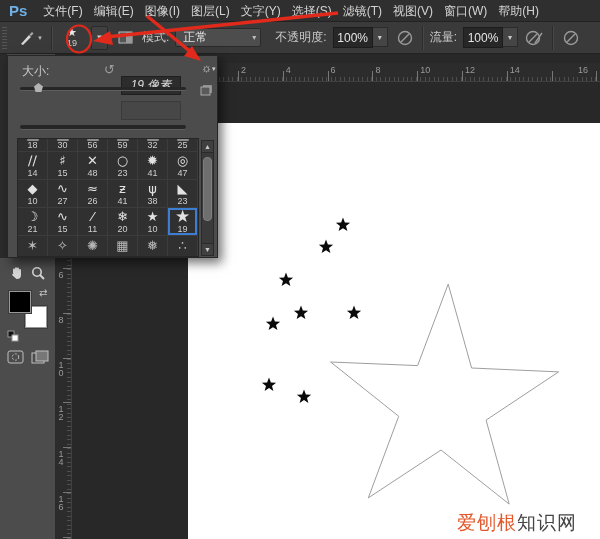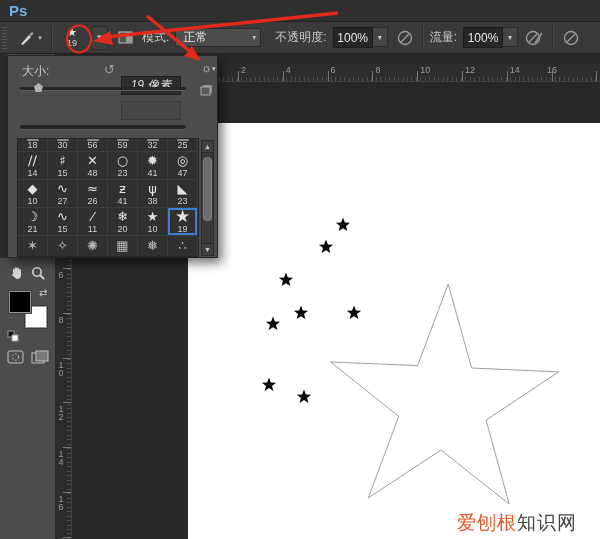--- a/index.html
+++ b/index.html
@@ -89,20 +89,21 @@
   .annot{left:0;top:0;width:600px;height:539px;z-index:60;pointer-events:none;}
   svg{display:block;}
 </style>
 </head>
 <body>
 
 <div class="screen">
 
   <div class="abs menubar">
     <span class="ps-logo">Ps</span>
+    <span id="menu-items"><span class="menu-item">文件(F)</span><span class="menu-item">编辑(E)</span><span class="menu-item">图像(I)</span><span class="menu-item">图层(L)</span><span class="menu-item">文字(Y)</span><span class="menu-item">选择(S)</span><span class="menu-item">滤镜(T)</span><span class="menu-item">视图(V)</span><span class="menu-item">窗口(W)</span><span class="menu-item">帮助(H)</span></span>
   </div>
 
   <div class="abs optionsbar">
     <div class="grip"></div>
     <div class="tool-btn">
       <svg width="18" height="18" viewBox="0 0 18 18">
         <path d="M3 15 L11 6 L13 8 L5 16 Z" fill="#d8d8d8"></path>
         <path d="M11.5 5.5 L14 3 L15.5 4.5 L13 7 Z" fill="#aaa"></path>
       </svg>
       <span style="color:#bbb;font-size:7px;">▾</span>
@@ -173,21 +174,21 @@
       <div class="hnum" style="left: 275.6px;">6</div>
       <div class="htick" style="left: 317.4px;"></div>
       <div class="hnum" style="left: 320.4px;">8</div>
       <div class="htick" style="left: 362.2px;"></div>
       <div class="hnum" style="left: 365.2px;">10</div>
       <div class="htick" style="left: 407px;"></div>
       <div class="hnum" style="left: 410px;">12</div>
       <div class="htick" style="left: 451.8px;"></div>
       <div class="hnum" style="left: 454.8px;">14</div>
       <div class="htick" style="left: 496.6px;"></div>
-      <div class="hnum" style="left: 492px;">16</div>
+      <div class="hnum" style="left: 523px;">16</div>
       <div class="htick" style="left: 541.4px;"></div>
       <div class="hnum" style="left: 544.4px;">18</div>
     </div>
   <div class="abs ruler vruler" id="vruler">
       <div class="vtick" style="top: 52.6px;"></div>
       <div class="vnum" style="top: 55.6px;">0</div>
       <div class="vtick" style="top: 97.4px;"></div>
       <div class="vnum" style="top: 100.4px;">2</div>
       <div class="vtick" style="top: 142.2px;"></div>
       <div class="vnum" style="top: 145.2px;">4</div>

